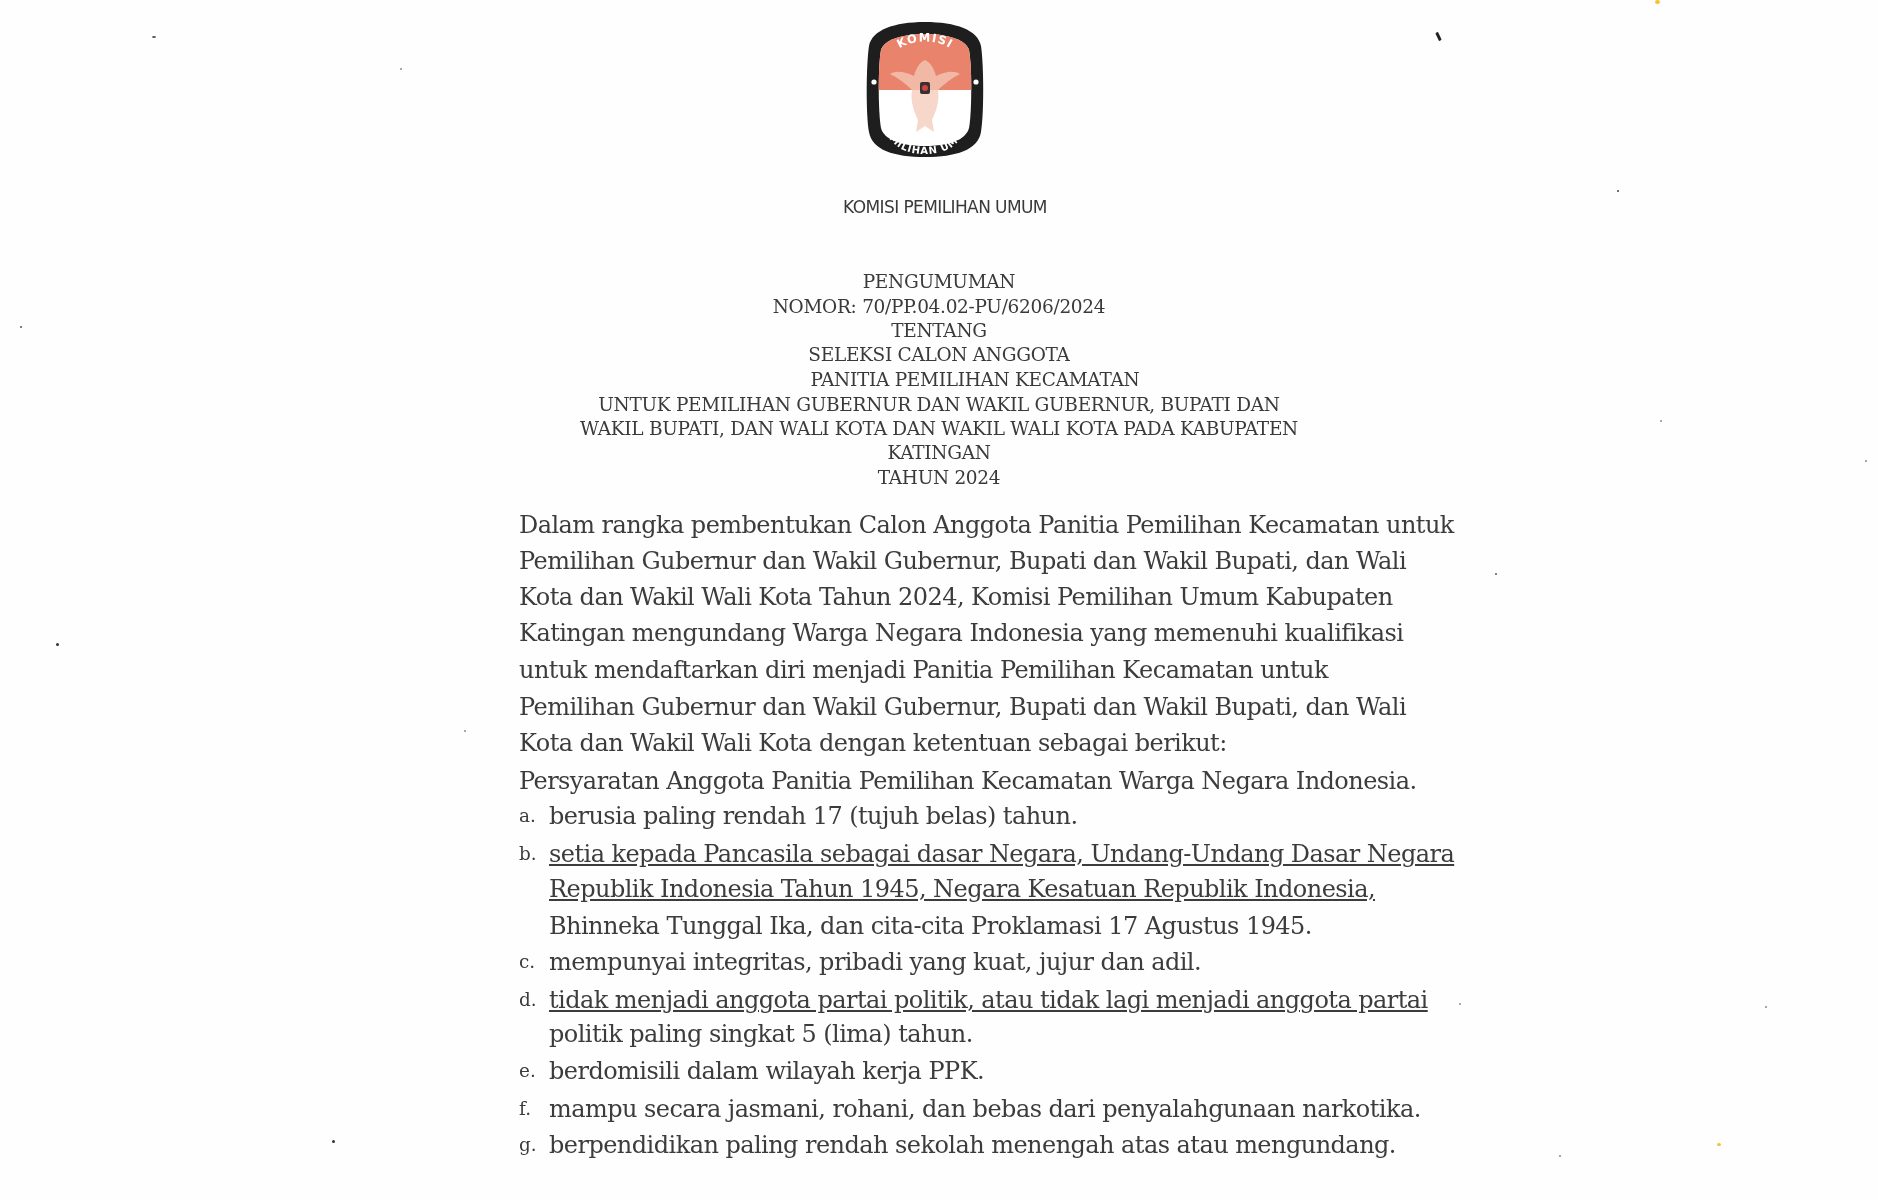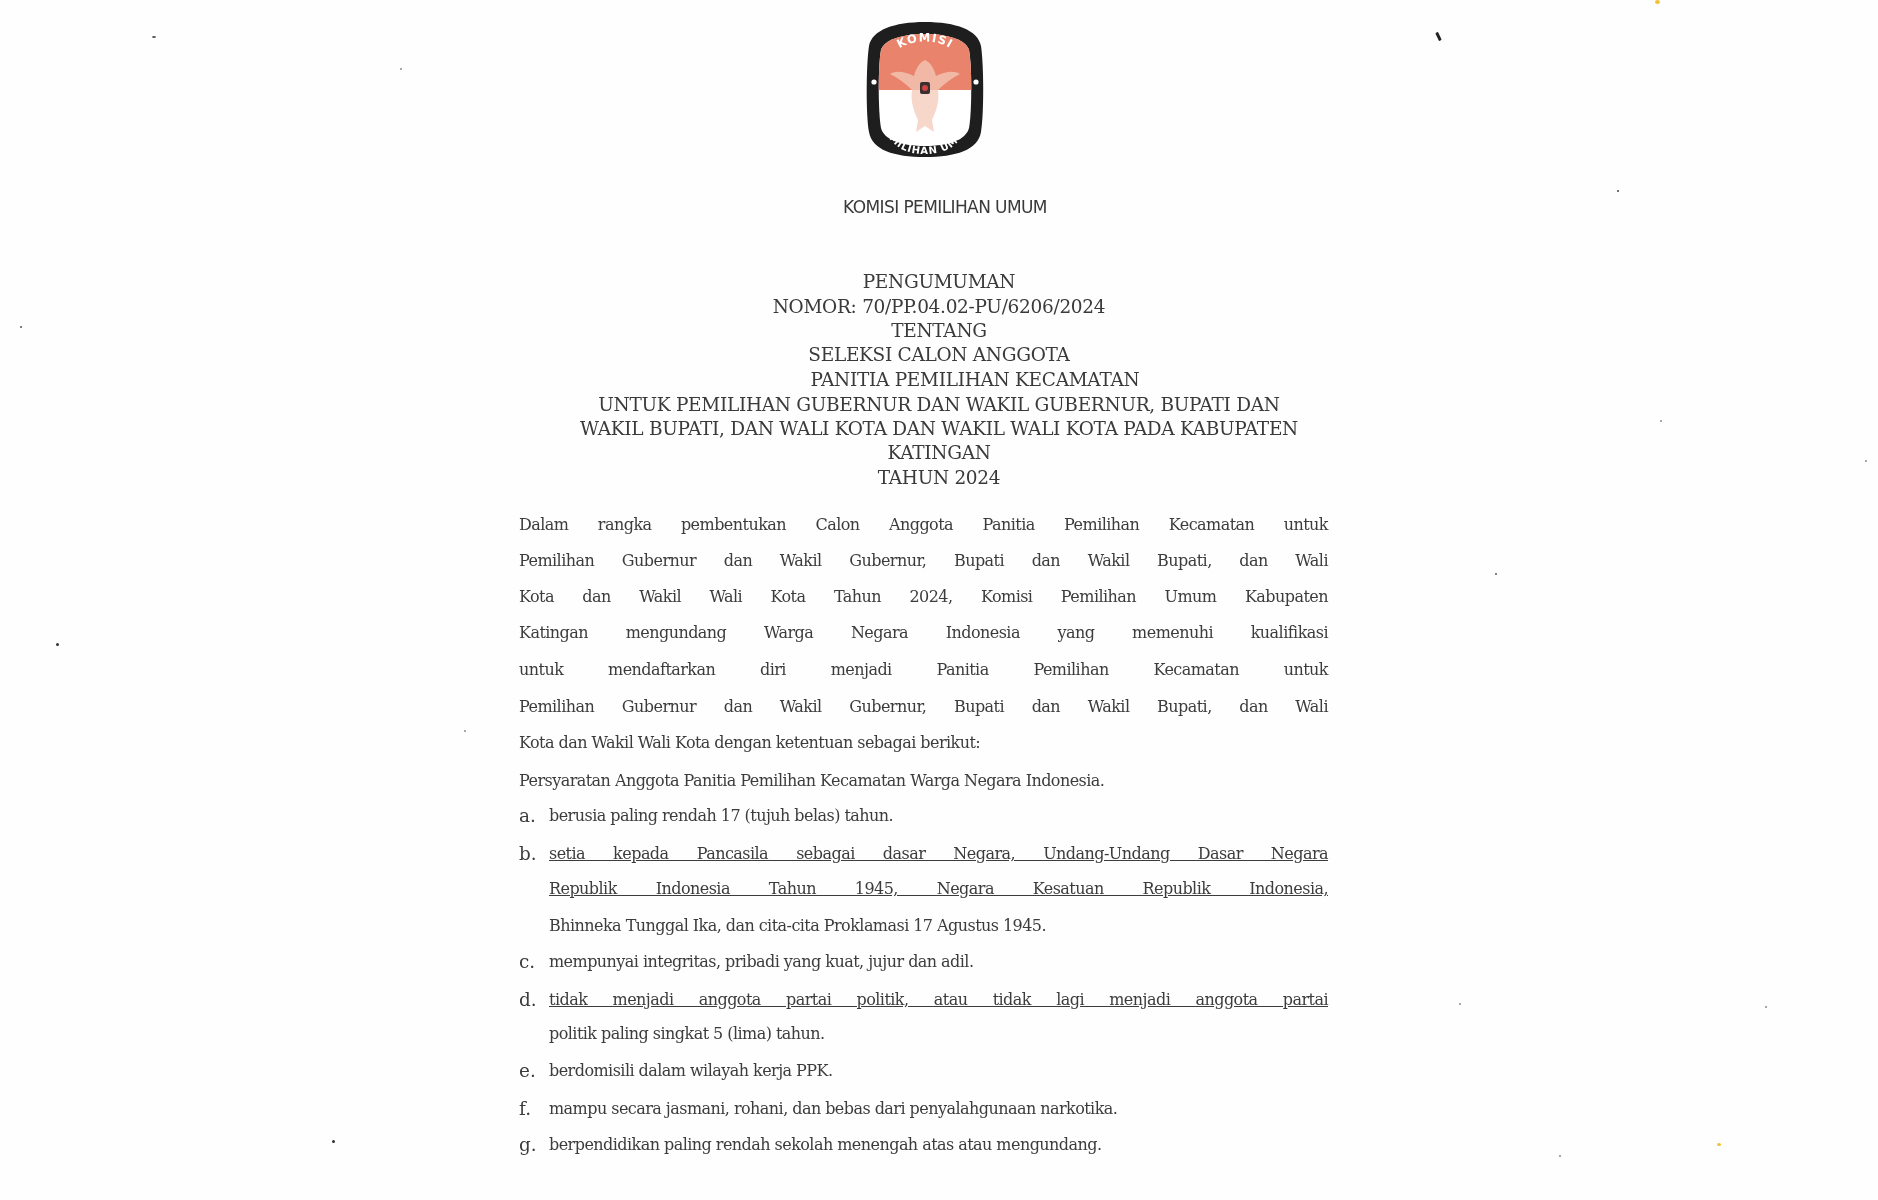--- a/index.html
+++ b/index.html
@@ -47,21 +47,21 @@
   .hdr-serif {
     font-family: "DejaVu Serif", serif;
     font-size: 18.5px;
     letter-spacing: -0.3px;
     color: #3a3a3a;
   }
   
   .ln {
     position: absolute;
     font-family: "DejaVu Serif", serif;
-    font-size: 16px;
+    font-size: 24px;
     letter-spacing: -0.55px;
     line-height: 26px;
     white-space: nowrap;
     color: #3c3c3c;
   }
   .ln.just {
     width: 809px;
     text-align: justify;
     text-align-last: justify;
   }

